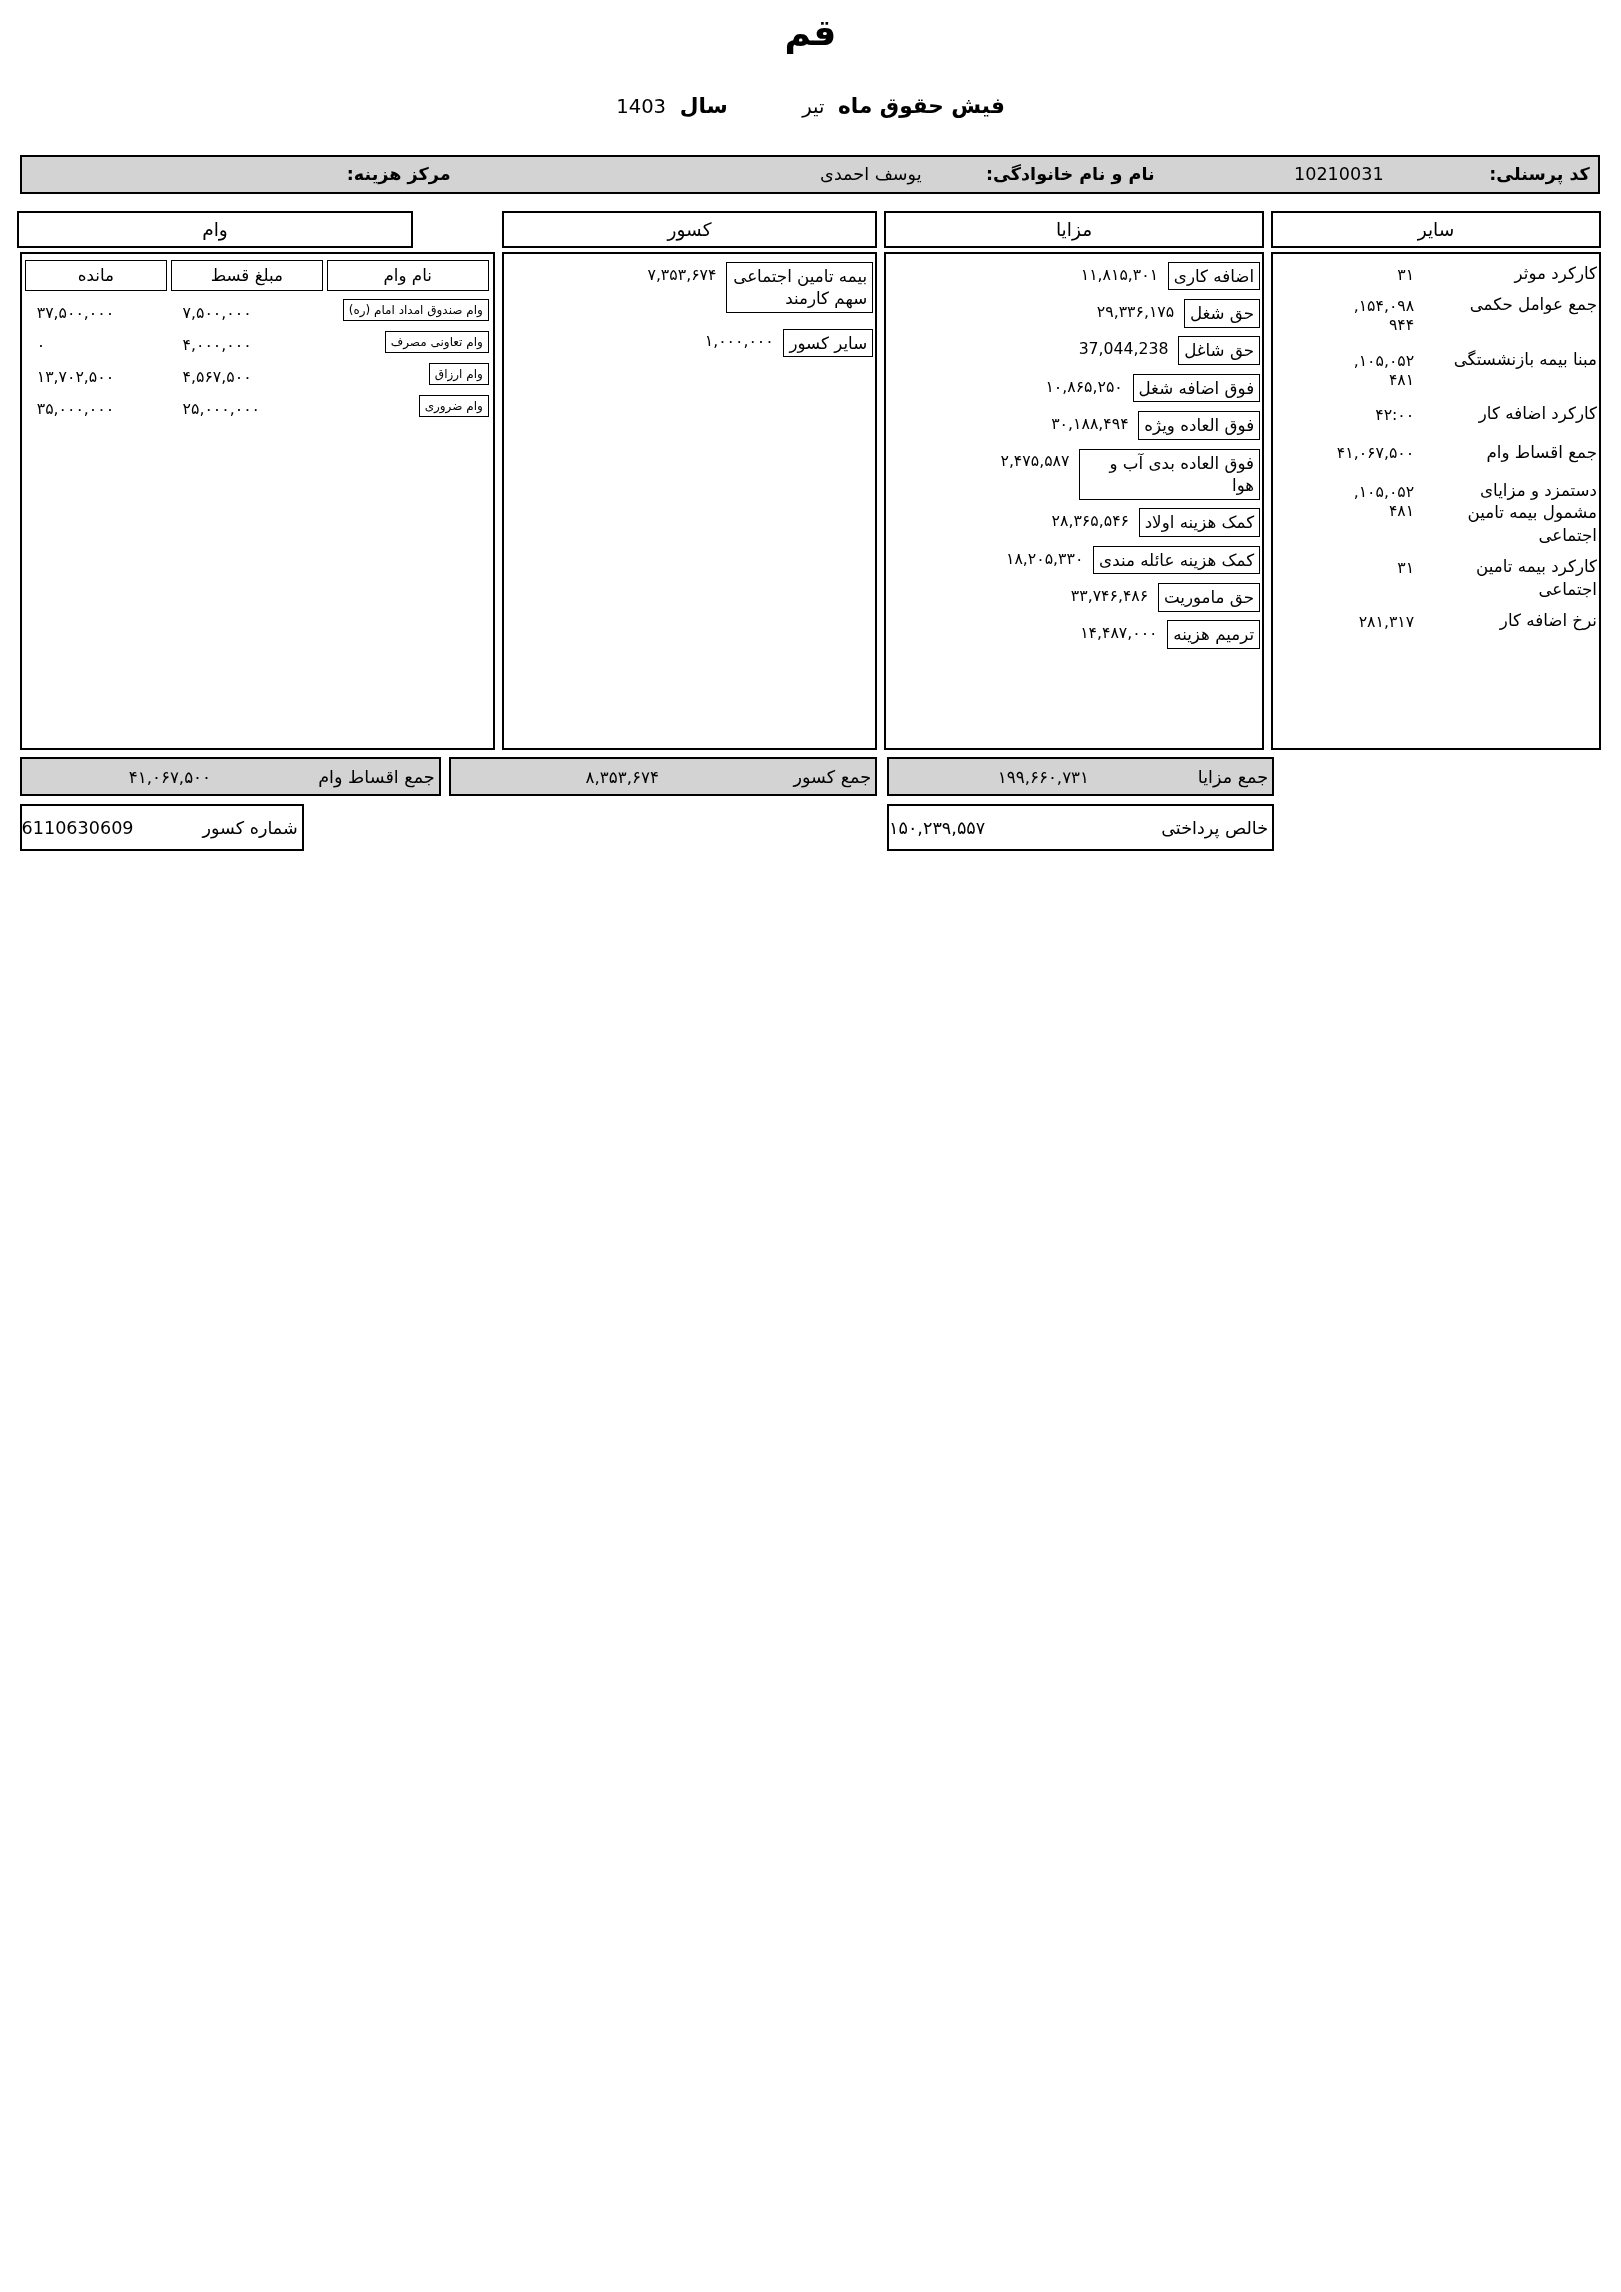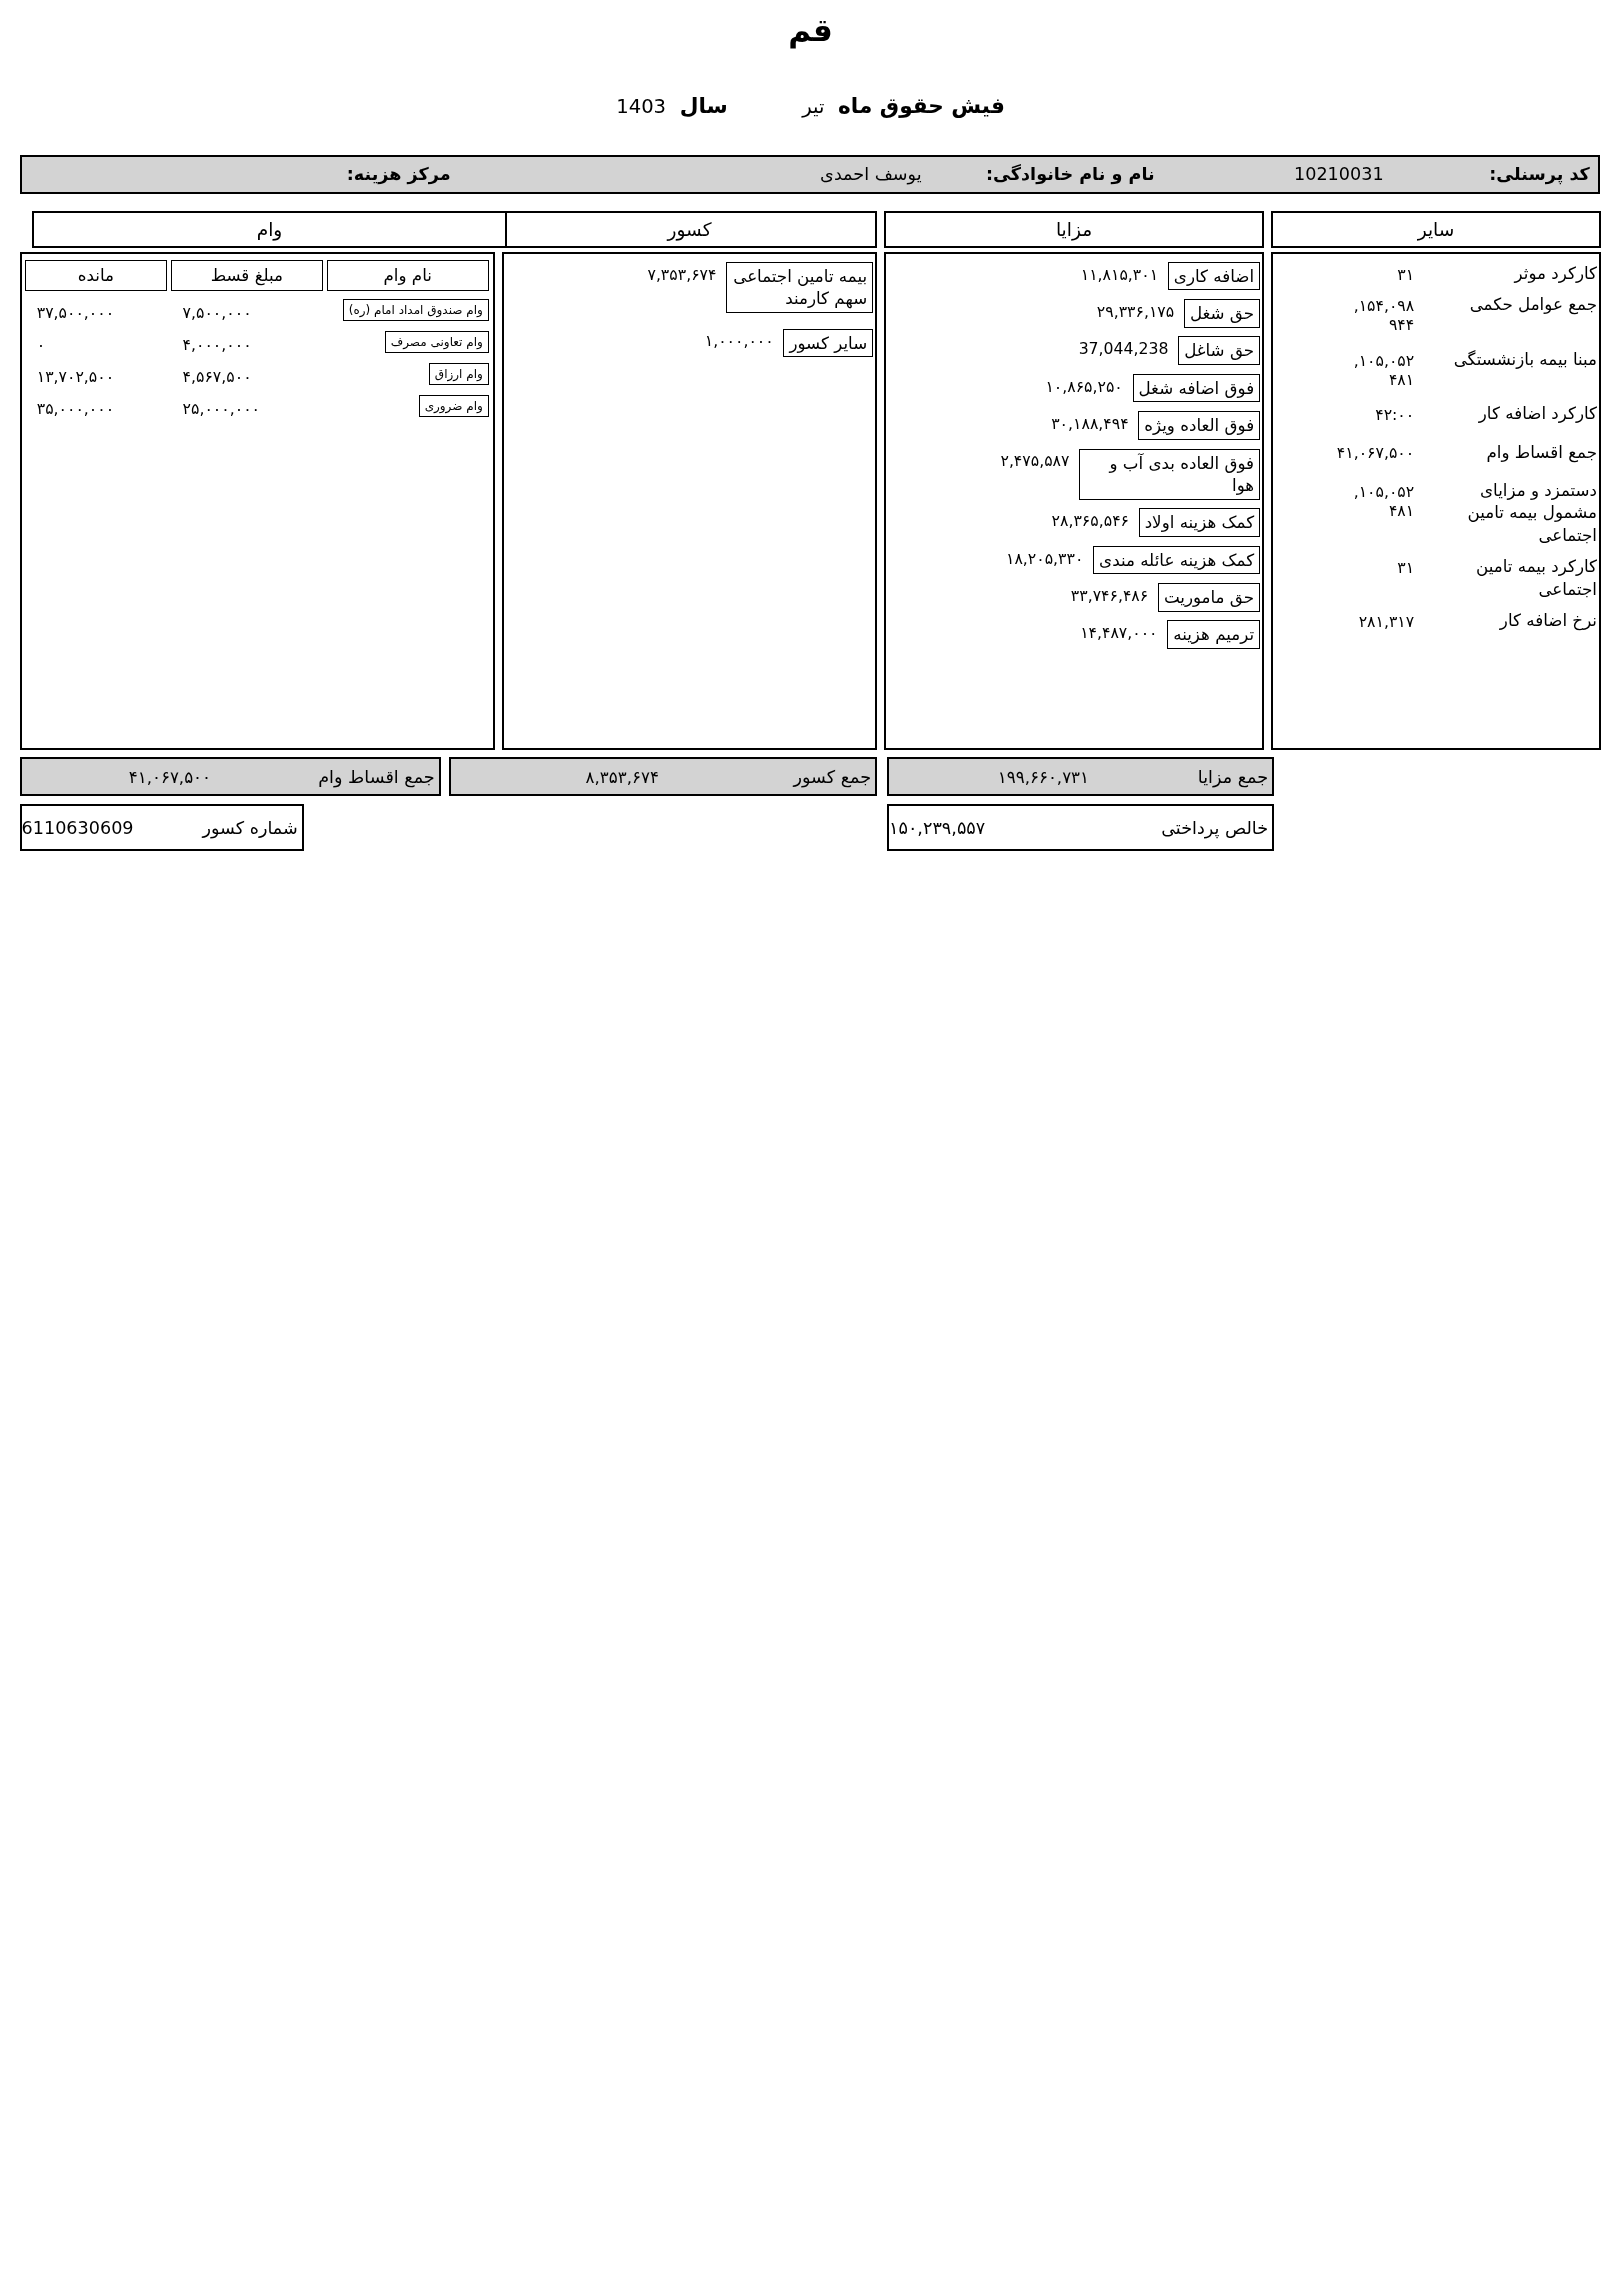--- a/index.html
+++ b/index.html
@@ -1,18 +1,18 @@
 <!DOCTYPE html>
 <html lang="fa" dir="rtl"><head>
 <meta charset="utf-8">
 <style>
   html,body{margin:0;padding:0;background:#fff;}
   body{font-family:"DejaVu Sans",sans-serif;color:#000;}
   .page{position:relative;width:1621px;height:2293px;background:#fff;direction:rtl;overflow:hidden;}
-  .title{position:absolute;top:11.8px;left:0;width:100%;text-align:center;font-size:31px;font-weight:bold;}
+  .title{position:absolute;top:11.8px;left:0;width:100%;text-align:center;font-size:36px;font-weight:bold;}
   .subtitle{position:absolute;top:93px;left:0;width:100%;display:flex;justify-content:center;align-items:baseline;gap:13.7px;font-size:19.6px;}
   .subtitle .b{font-weight:bold;font-size:21.6px;}
   .subtitle .gap{display:inline-block;width:47px;}
   .hdr-bar{position:absolute;top:155px;left:19.6px;width:1580px;height:39px;background:#d3d3d3;border:2px solid #000;box-sizing:border-box;}
   .hdr-bar span{position:absolute;top:6.9px;font-size:17.6px;white-space:nowrap;}
   .hdr-bar .b{font-weight:bold;}
   .col-head{position:absolute;top:211px;height:37px;border:2px solid #000;box-sizing:border-box;display:flex;align-items:center;justify-content:center;font-size:18.6px;background:#fff;}
   .col-body{position:absolute;top:252px;height:498px;border:2px solid #000;box-sizing:border-box;background:#fff;padding:7.8px 2px 3.9px 3.9px;overflow:hidden;}
   .row{display:flex;align-items:flex-start;gap:9.8px;margin-bottom:8.8px;}
   .boxlbl{border:1px solid #000;padding:2px 4.9px;font-size:16.7px;line-height:1.35;}
@@ -153,21 +153,21 @@
     <div class="row drow">
       <span class="boxlbl">بیمه تامین اجتماعی سهم کارمند</span>
       <span class="num">۷,۳۵۳,۶۷۴</span>
     </div>
     <div class="row drow">
       <span class="boxlbl">سایر کسور</span>
       <span class="num">۱,۰۰۰,۰۰۰</span>
     </div>
   </div>
 
-  <div class="col-head" style="left:32px;width:475px;">وام</div>
+  <div class="col-head" style="left:17px;width:396px;">وام</div>
   <div class="col-body" style="left:19.6px;width:475px;padding:5.9px 3.9px;">
     <div class="loans-grid">
       <div class="loan-hcell">نام وام</div>
       <div class="loan-hcell">مبلغ قسط</div>
       <div class="loan-hcell">مانده</div>
 
       <div class="loan-name"><span>وام صندوق امداد امام (ره)</span></div>
       <div class="loan-num">۷,۵۰۰,۰۰۰</div>
       <div class="loan-num">۳۷,۵۰۰,۰۰۰</div>
 

